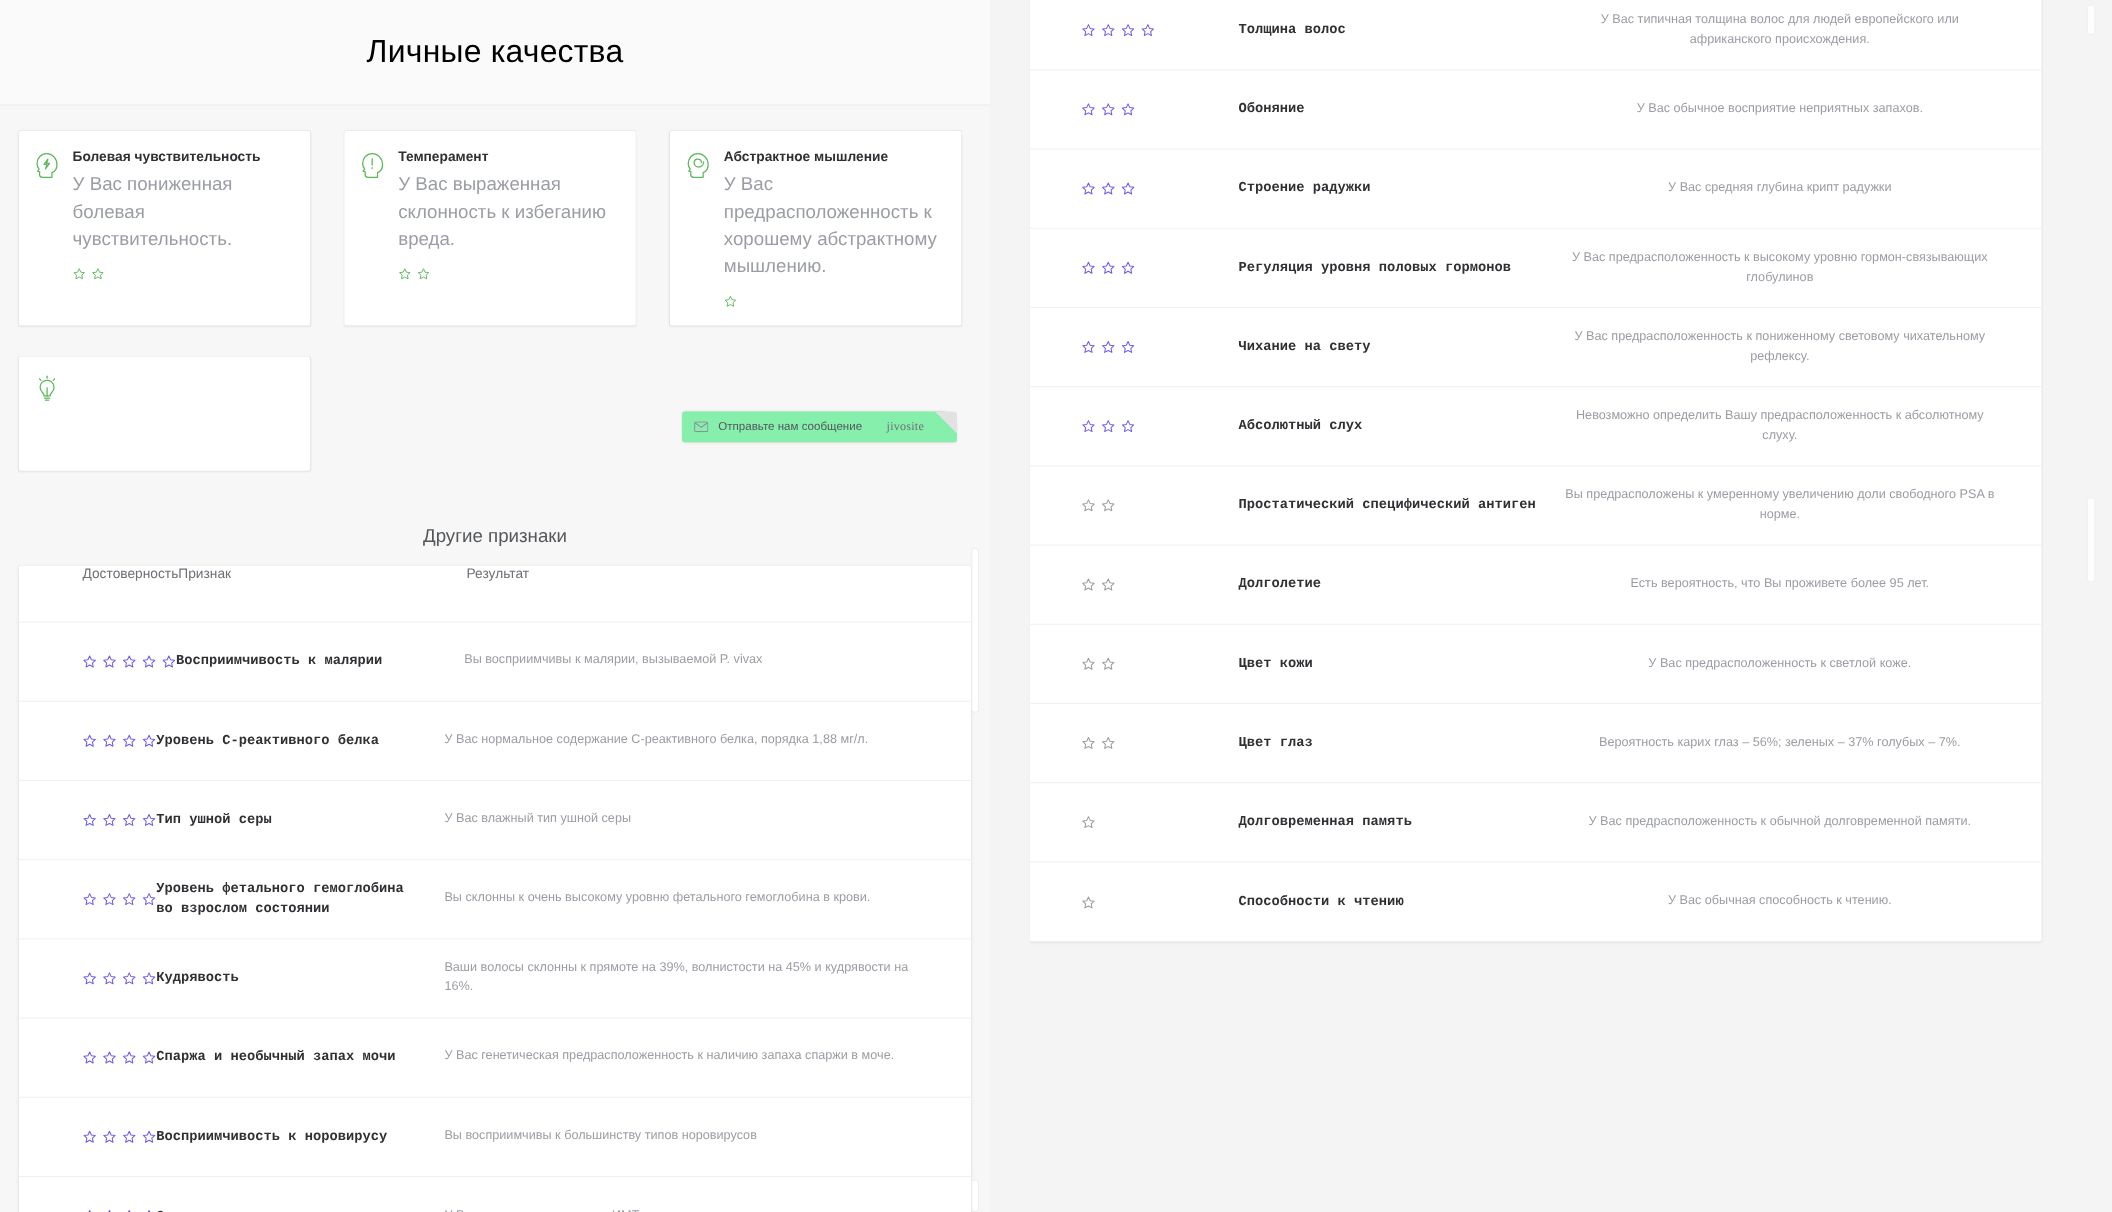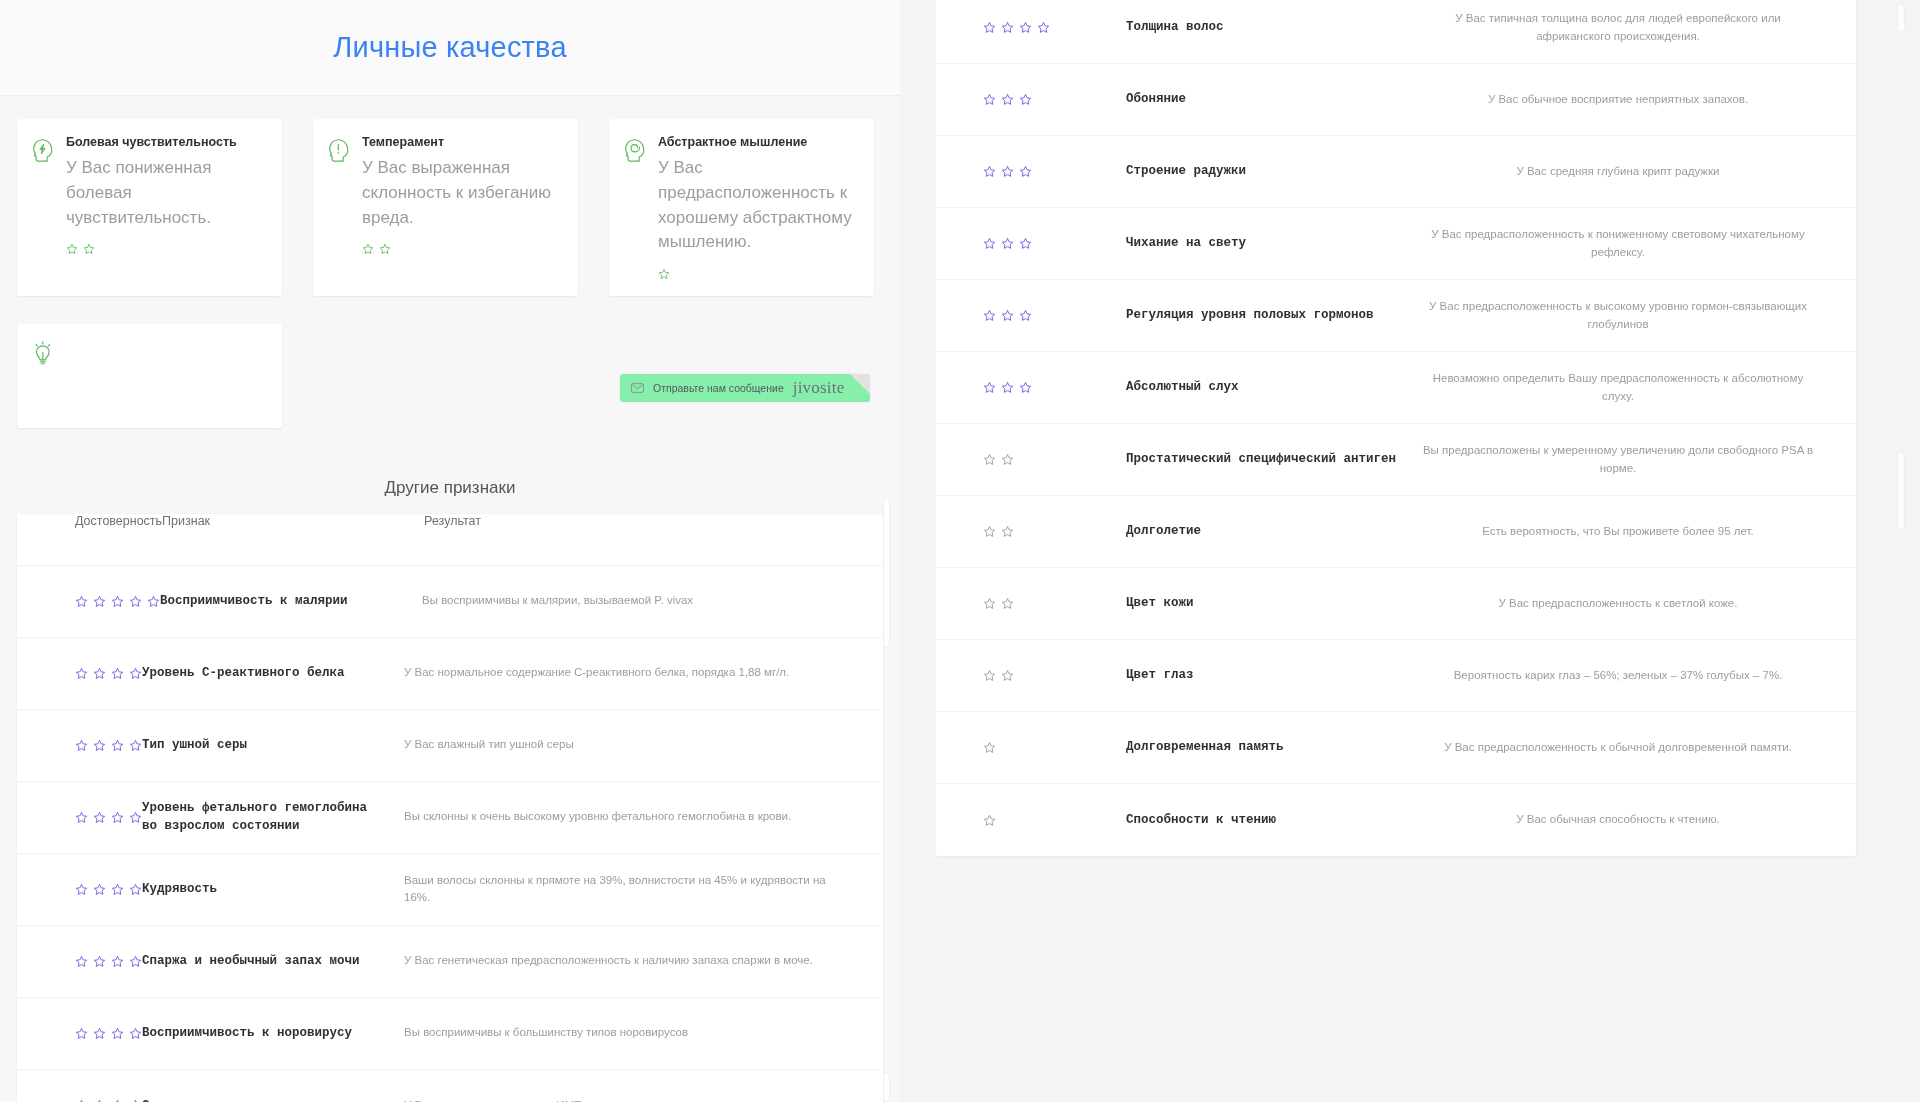--- a/index.html
+++ b/index.html
@@ -36,21 +36,21 @@
     background: #fafafa;
     border-bottom: 1px solid #ececec;
     height: 96px;
     display: flex;
     align-items: center;
     justify-content: center;
   }
   .hero-title {
     font-size: 29px;
     font-weight: 400;
-    color: #3b82f6;
+    color: #000000;
     letter-spacing: .2px;
   }
 
   .cards-area {
     padding: 23px 17px 0 17px;
   }
   .card-grid {
     display: flex;
     flex-wrap: wrap;
     gap: 28px 31px;
@@ -135,21 +135,21 @@
   .chat-env { width: 13px; height: 10px; flex: 0 0 13px; color: #8d9096; }
   .chat-env svg { display:block; width: 13px; height: 10px; }
   .chat-label {
     font-size: 10.5px;
     color: #55585e;
     white-space: nowrap;
   }
   .chat-brand {
     margin-left: auto;
     margin-right: 20px;
-    font-size: 17px;
+    font-size: 11px;
     color: #6e7177;
     font-family: "Liberation Serif", "DejaVu Serif", serif;
     letter-spacing: .2px;
   }
 
   
   .table-card {
     background: #ffffff;
     border-radius: 2px;
     box-shadow: 0 1px 3px rgba(0,0,0,.06), 0 0 1px rgba(0,0,0,.06);
@@ -702,43 +702,43 @@
                 <svg viewBox="0 0 24 24" fill="none" stroke="currentColor" stroke-width="1.7" stroke-linejoin="round">
                   <path d="M12 2.6 L14.9 8.9 L21.6 9.7 L16.7 14.3 L18 21 L12 17.7 L6 21 L7.3 14.3 L2.4 9.7 L9.1 8.9 Z"></path>
                 </svg>
               </span>
               <span>
                 <svg viewBox="0 0 24 24" fill="none" stroke="currentColor" stroke-width="1.7" stroke-linejoin="round">
                   <path d="M12 2.6 L14.9 8.9 L21.6 9.7 L16.7 14.3 L18 21 L12 17.7 L6 21 L7.3 14.3 L2.4 9.7 L9.1 8.9 Z"></path>
                 </svg>
               </span>
             </div>
+            <div class="cell-name">Регуляция уровня половых гормонов</div>
+            <div class="cell-result">У Вас предрасположенность к высокому уровню гормон-связывающих глобулинов</div>
+          </div>
+          <div class="trow">
+            <div class="cell-stars stars-purple">
+              <span>
+                <svg viewBox="0 0 24 24" fill="none" stroke="currentColor" stroke-width="1.7" stroke-linejoin="round">
+                  <path d="M12 2.6 L14.9 8.9 L21.6 9.7 L16.7 14.3 L18 21 L12 17.7 L6 21 L7.3 14.3 L2.4 9.7 L9.1 8.9 Z"></path>
+                </svg>
+              </span>
+              <span>
+                <svg viewBox="0 0 24 24" fill="none" stroke="currentColor" stroke-width="1.7" stroke-linejoin="round">
+                  <path d="M12 2.6 L14.9 8.9 L21.6 9.7 L16.7 14.3 L18 21 L12 17.7 L6 21 L7.3 14.3 L2.4 9.7 L9.1 8.9 Z"></path>
+                </svg>
+              </span>
+              <span>
+                <svg viewBox="0 0 24 24" fill="none" stroke="currentColor" stroke-width="1.7" stroke-linejoin="round">
+                  <path d="M12 2.6 L14.9 8.9 L21.6 9.7 L16.7 14.3 L18 21 L12 17.7 L6 21 L7.3 14.3 L2.4 9.7 L9.1 8.9 Z"></path>
+                </svg>
+              </span>
+            </div>
             <div class="cell-name">Чихание на свету</div>
             <div class="cell-result">У Вас предрасположенность к пониженному световому чихательному рефлексу.</div>
-          </div>
-          <div class="trow">
-            <div class="cell-stars stars-purple">
-              <span>
-                <svg viewBox="0 0 24 24" fill="none" stroke="currentColor" stroke-width="1.7" stroke-linejoin="round">
-                  <path d="M12 2.6 L14.9 8.9 L21.6 9.7 L16.7 14.3 L18 21 L12 17.7 L6 21 L7.3 14.3 L2.4 9.7 L9.1 8.9 Z"></path>
-                </svg>
-              </span>
-              <span>
-                <svg viewBox="0 0 24 24" fill="none" stroke="currentColor" stroke-width="1.7" stroke-linejoin="round">
-                  <path d="M12 2.6 L14.9 8.9 L21.6 9.7 L16.7 14.3 L18 21 L12 17.7 L6 21 L7.3 14.3 L2.4 9.7 L9.1 8.9 Z"></path>
-                </svg>
-              </span>
-              <span>
-                <svg viewBox="0 0 24 24" fill="none" stroke="currentColor" stroke-width="1.7" stroke-linejoin="round">
-                  <path d="M12 2.6 L14.9 8.9 L21.6 9.7 L16.7 14.3 L18 21 L12 17.7 L6 21 L7.3 14.3 L2.4 9.7 L9.1 8.9 Z"></path>
-                </svg>
-              </span>
-            </div>
-            <div class="cell-name">Регуляция уровня половых гормонов</div>
-            <div class="cell-result">У Вас предрасположенность к высокому уровню гормон-связывающих глобулинов</div>
           </div>
           <div class="trow">
             <div class="cell-stars stars-purple">
               <span>
                 <svg viewBox="0 0 24 24" fill="none" stroke="currentColor" stroke-width="1.7" stroke-linejoin="round">
                   <path d="M12 2.6 L14.9 8.9 L21.6 9.7 L16.7 14.3 L18 21 L12 17.7 L6 21 L7.3 14.3 L2.4 9.7 L9.1 8.9 Z"></path>
                 </svg>
               </span>
               <span>
                 <svg viewBox="0 0 24 24" fill="none" stroke="currentColor" stroke-width="1.7" stroke-linejoin="round">

